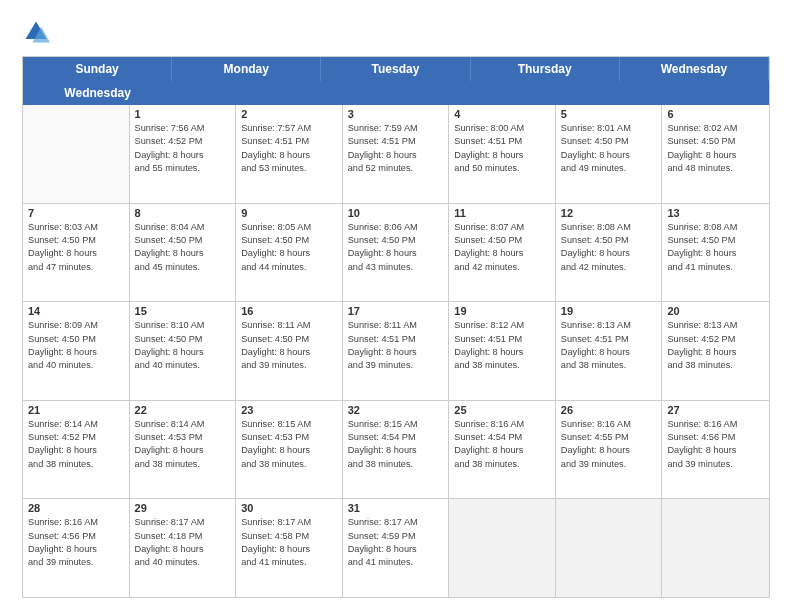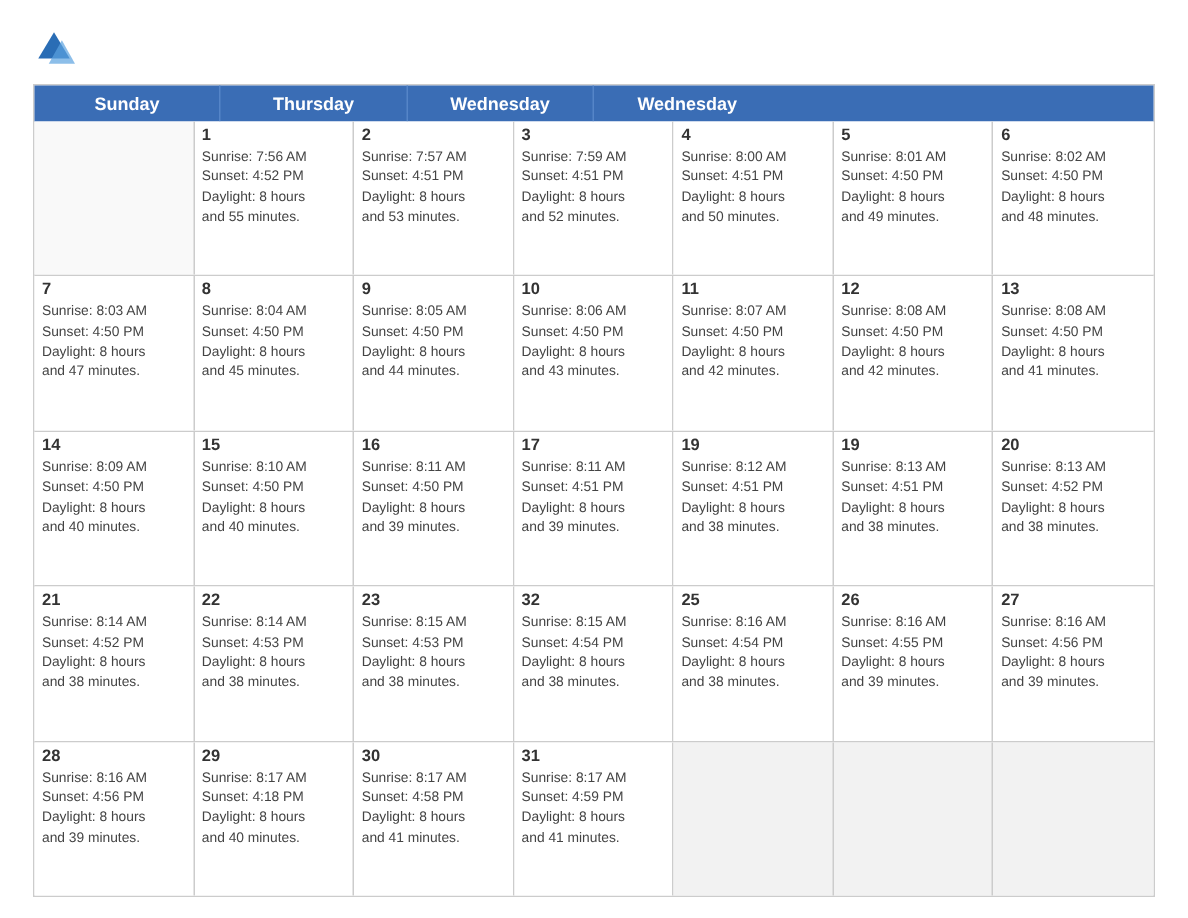--- a/index.html
+++ b/index.html
@@ -60,21 +60,21 @@
       color: #555;
     }
     .calendar {
       flex: 1;
       display: flex;
       flex-direction: column;
       border: 1px solid #ccc;
     }
     .col-headers {
       display: grid;
-      grid-template-columns: repeat(6, 1fr);
+      grid-template-columns: repeat(5, 1fr);
       background: #3a6db5;
     }
     .col-header {
       color: #fff;
       font-size: 12px;
       font-weight: bold;
       text-align: center;
       padding: 5px 2px;
       border-right: 1px solid #5585c8;
     }
@@ -132,20 +132,22 @@
     </div>
     <div class="title-block">
       <div class="month-title"></div>
       <div class="subtitle"></div>
     </div>
   </div>
 
   <div class="calendar">
     <div class="col-headers" id="col-headers">
         <div class="col-header">Sunday</div>
+        <div class="col-header">Monday</div>
+        <div class="col-header">Tuesday</div>
         <div class="col-header">Thursday</div>
         <div class="col-header">Wednesday</div>
         <div class="col-header">Wednesday</div>
       </div>
     <div class="cal-body" id="cal-body">
         <div class="cal-row">
           <div class="cal-cell empty"></div>
           <div class="cal-cell">
             <div class="day-num">1</div>
             <div class="cell-line">Sunrise: 7:56 AM</div>

